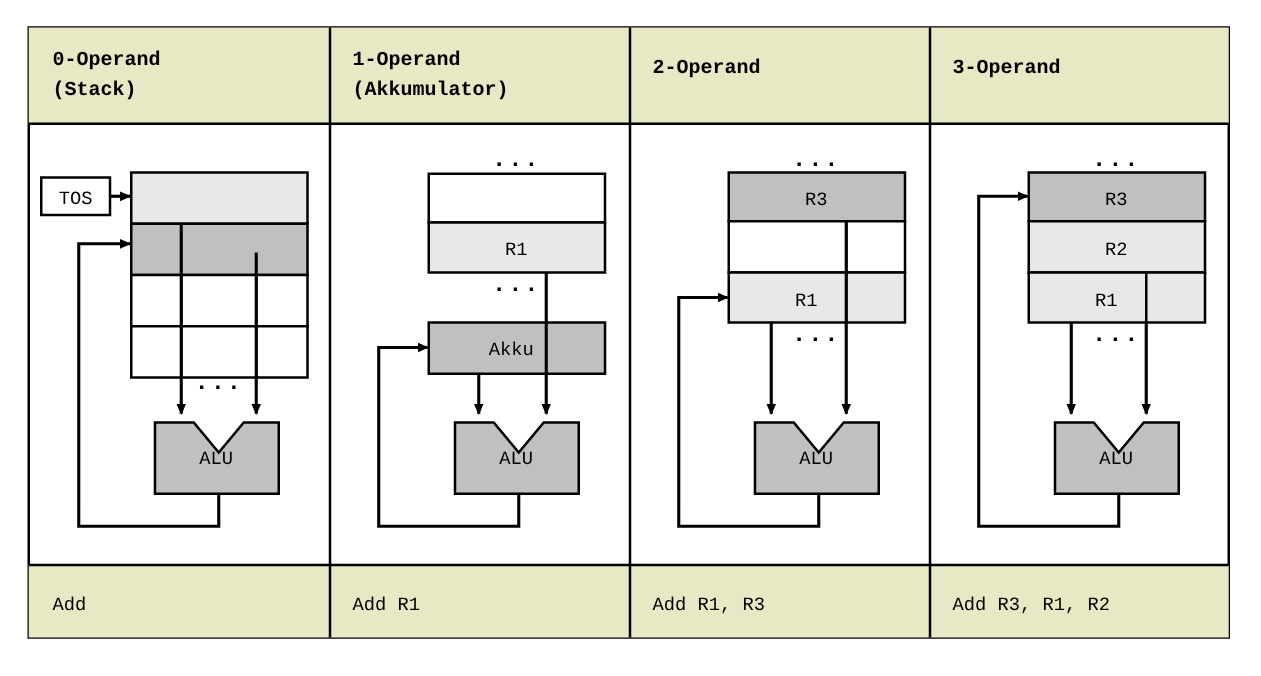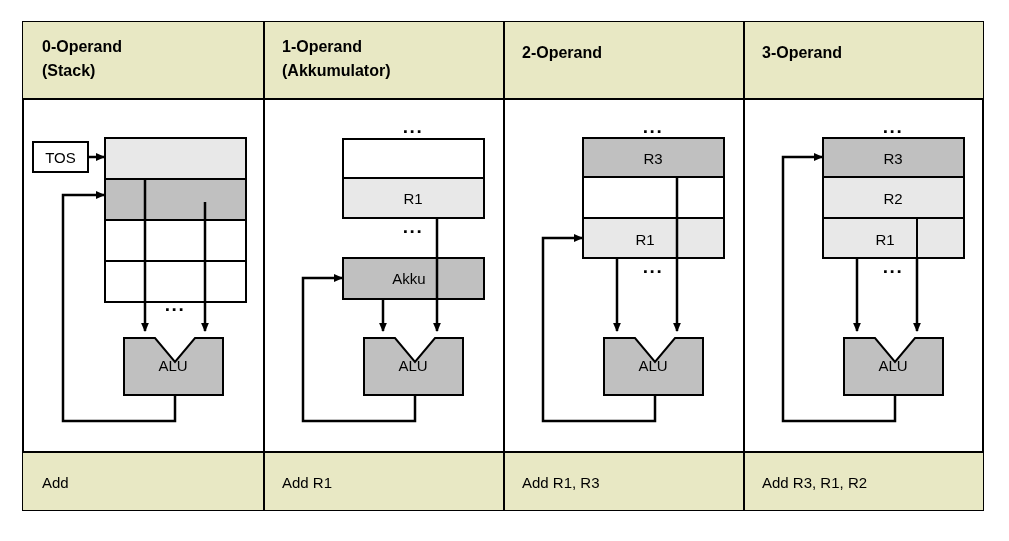--- a/index.html
+++ b/index.html
@@ -1,18 +1,18 @@
 <!DOCTYPE html>
 <html><head>
 <meta charset="utf-8">
 <style>
   html,body{margin:0;padding:0;background:#ffffff;}
   body{width:1009px;height:541px;overflow:hidden;
        font-family:"Liberation Sans","DejaVu Sans",sans-serif;}
-  #root{position:relative;width:1009px;height:541px;}
+  #root{position:relative;width:1009px;height:541px;font-family:Liberation Mono, monospace;}
   svg{display:block;}
   .hdr-text{font-size:16px;font-weight:bold;fill:#000;}
   .cell-text{font-size:15px;fill:#000;}
   .instr-text{font-size:15px;fill:#000;}
   .tos-text{font-size:15px;fill:#000;}
   .dots{font-size:19px;font-weight:bold;fill:#000;letter-spacing:1.5px;}
 </style>
 </head>
 <body>
 

